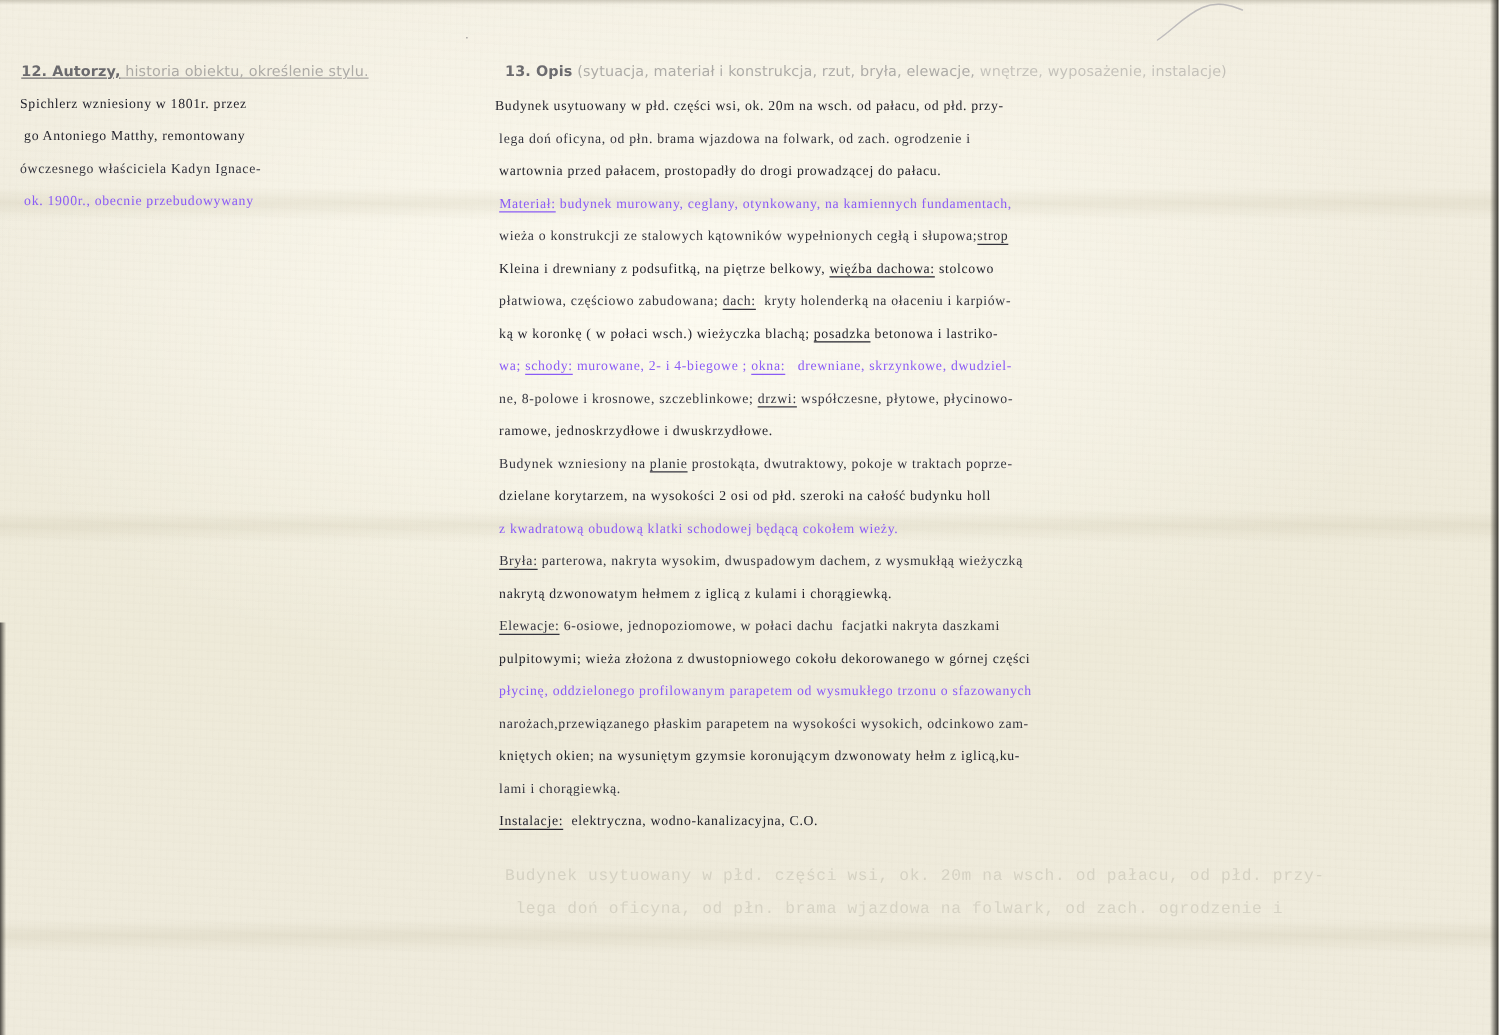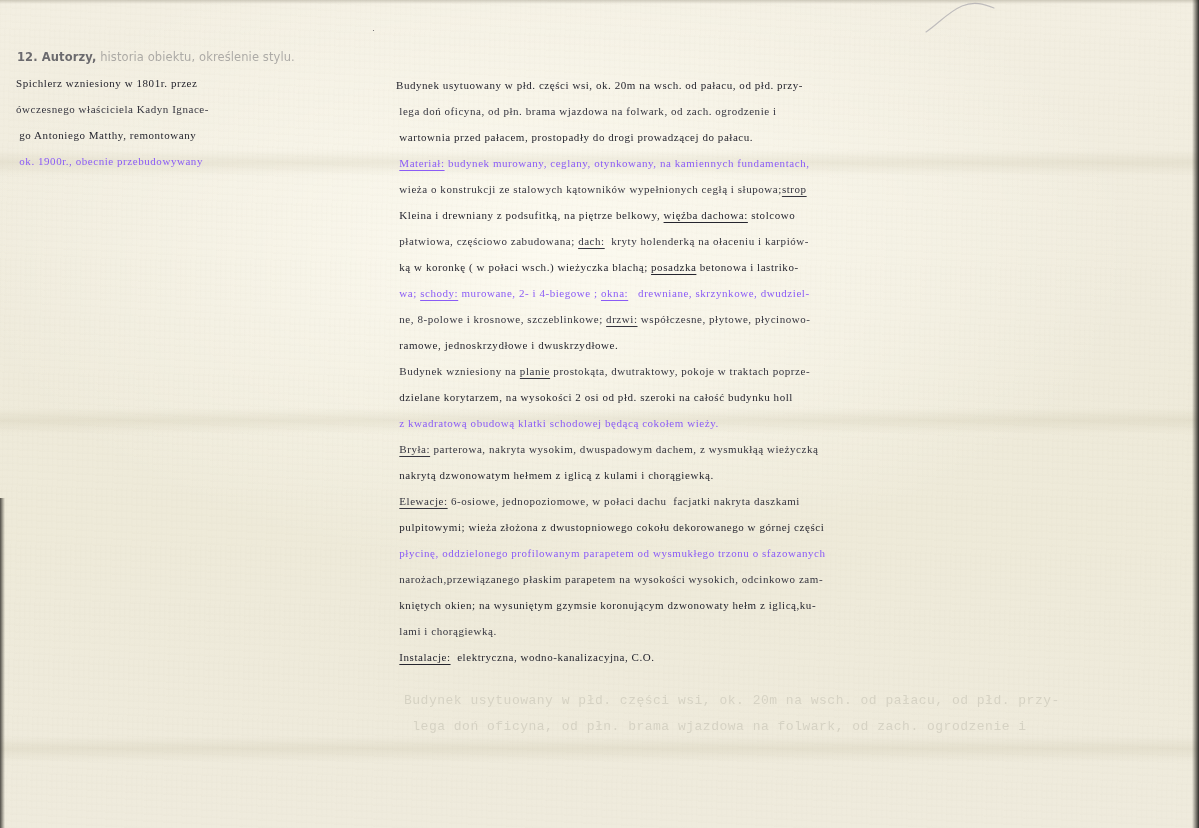--- a/index.html
+++ b/index.html
@@ -93,21 +93,21 @@
     opacity: 0.78;
   }
   .form-caption .faded {
     opacity: 0.52;
     font-weight: 500;
   }
   .form-caption .faded2 {
     opacity: 0.34;
     font-weight: 500;
   }
-  #caption-12 { left: 17px;  top: 50px; }
+  #caption-12 { left: 17px;  top: 50px; text-decoration: underline; }
   #caption-13 { left: 404px; top: 50px; }
 
   
   .tw {
     position: absolute;
     font-family: Liberation Serif, serif;
     font-size: 11px;
     line-height: 26px;
     letter-spacing: 0.55px;
     color: #32323c;
@@ -175,23 +175,26 @@
   <div class="edge-left-bottom"></div>
 
   <svg class="pencil-mark" viewBox="0 0 90 34">
     <path d="M4 30 C 16 22, 26 10, 40 4 C 52 -1, 62 2, 72 6" fill="none" stroke="#5a5a74" stroke-width="1.1" stroke-linecap="round" opacity="0.75"></path>
   </svg>
 
   <div class="form-caption" id="caption-12">
     <span>12.</span><span> </span><span>Autorzy,</span><span class="faded"> </span><span class="faded">historia obiektu, określenie stylu.</span>
   </div>
 
+  <div class="form-caption" id="caption-13">
+    <span>13.</span><span> </span><span>Opis</span><span class="faded"> </span><span class="faded">(sytuacja, materiał i konstrukcja, rzut, bryła, elewacje,</span><span class="faded2"> </span><span class="faded2">wnętrze, wyposażenie, instalacje)</span>
+  </div>
 
   <div id="divider">''''''''''''''''''''''''''''''''''''''''''''''''''''''''''''''''''''''''''''''''''''''''''''''''''''''''''''</div>
 
-  <div class="tw" id="col-left"><span class="ln ink-dark">Spichlerz wzniesiony w 1801r. przez</span><span class="ln ink-mid">ówczesnego właściciela Kadyn Ignace-</span><span class="ln ink-dark"> go Antoniego Matthy, remontowany</span><span class="ln ink-light"> ok. 1900r., obecnie przebudowywany</span></div>
+  <div class="tw" id="col-left"><span class="ln ink-dark">Spichlerz wzniesiony w 1801r. przez</span><span class="ln ink-dark"> go Antoniego Matthy, remontowany</span><span class="ln ink-mid">ówczesnego właściciela Kadyn Ignace-</span><span class="ln ink-light"> ok. 1900r., obecnie przebudowywany</span></div>
 
   <div class="tw" id="col-right"><span class="ln ink-dark"><span>Budynek usytuowany w płd. części wsi, ok. 20m na wsch. od pałacu, od płd. przy-</span></span><span class="ln ink-mid"><span> lega doń oficyna, od płn. brama wjazdowa na folwark, od zach. ogrodzenie i</span></span><span class="ln ink-dark"><span> wartownia przed pałacem, prostopadły do drogi prowadzącej do pałacu.</span></span><span class="ln ink-light"><span> </span><span class="u">Materiał:</span><span> budynek murowany, ceglany, otynkowany, na kamiennych fundamentach,</span></span><span class="ln ink-mid"><span> wieża o konstrukcji ze stalowych kątowników wypełnionych cegłą i słupowa;</span><span class="u">strop</span></span><span class="ln ink-dark"><span> Kleina i drewniany z podsufitką, na piętrze belkowy, </span><span class="u">więźba dachowa:</span><span> stolcowo</span></span><span class="ln ink-mid"><span> płatwiowa, częściowo zabudowana; </span><span class="u">dach:</span><span>  kryty holenderką na ołaceniu i karpiów-</span></span><span class="ln ink-dark"><span> ką w koronkę ( w połaci wsch.) wieżyczka blachą; </span><span class="u">posadzka</span><span> betonowa i lastriko-</span></span><span class="ln ink-light"><span> wa; </span><span class="u">schody:</span><span> murowane, 2- i 4-biegowe ; </span><span class="u">okna:</span><span>   drewniane, skrzynkowe, dwudziel-</span></span><span class="ln ink-mid"><span> ne, 8-polowe i krosnowe, szczeblinkowe; </span><span class="u">drzwi:</span><span> współczesne, płytowe, płycinowo-</span></span><span class="ln ink-dark"><span> ramowe, jednoskrzydłowe i dwuskrzydłowe.</span></span><span class="ln ink-mid"><span> Budynek wzniesiony na </span><span class="u">planie</span><span> prostokąta, dwutraktowy, pokoje w traktach poprze-</span></span><span class="ln ink-dark"><span> dzielane korytarzem, na wysokości 2 osi od płd. szeroki na całość budynku holl</span></span><span class="ln ink-light"><span> z kwadratową obudową klatki schodowej będącą cokołem wieży.</span></span><span class="ln ink-mid"><span> </span><span class="u">Bryła:</span><span> parterowa, nakryta wysokim, dwuspadowym dachem, z wysmukłąą wieżyczką</span></span><span class="ln ink-dark"><span> nakrytą dzwonowatym hełmem z iglicą z kulami i chorągiewką.</span></span><span class="ln ink-mid"><span> </span><span class="u">Elewacje:</span><span> 6-osiowe, jednopoziomowe, w połaci dachu  facjatki nakryta daszkami</span></span><span class="ln ink-dark"><span> pulpitowymi; wieża złożona z dwustopniowego cokołu dekorowanego w górnej części</span></span><span class="ln ink-light"><span> płycinę, oddzielonego profilowanym parapetem od wysmukłego trzonu o sfazowanych</span></span><span class="ln ink-mid"><span> narożach,przewiązanego płaskim parapetem na wysokości wysokich, odcinkowo zam-</span></span><span class="ln ink-dark"><span> kniętych okien; na wysuniętym gzymsie koronującym dzwonowaty hełm z iglicą,ku-</span></span><span class="ln ink-mid"><span> lami i chorągiewką.</span></span><span class="ln ink-dark"><span> </span><span class="u">Instalacje:</span><span>  elektryczna, wodno-kanalizacyjna, C.O.</span></span></div>
 
   <div class="ghost" style="left:404px; top:688px;">Budynek usytuowany w płd. części wsi, ok. 20m na wsch. od pałacu, od płd. przy-
  lega doń oficyna, od płn. brama wjazdowa na folwark, od zach. ogrodzenie i</div>
 
 </div>
 
 </body></html>

